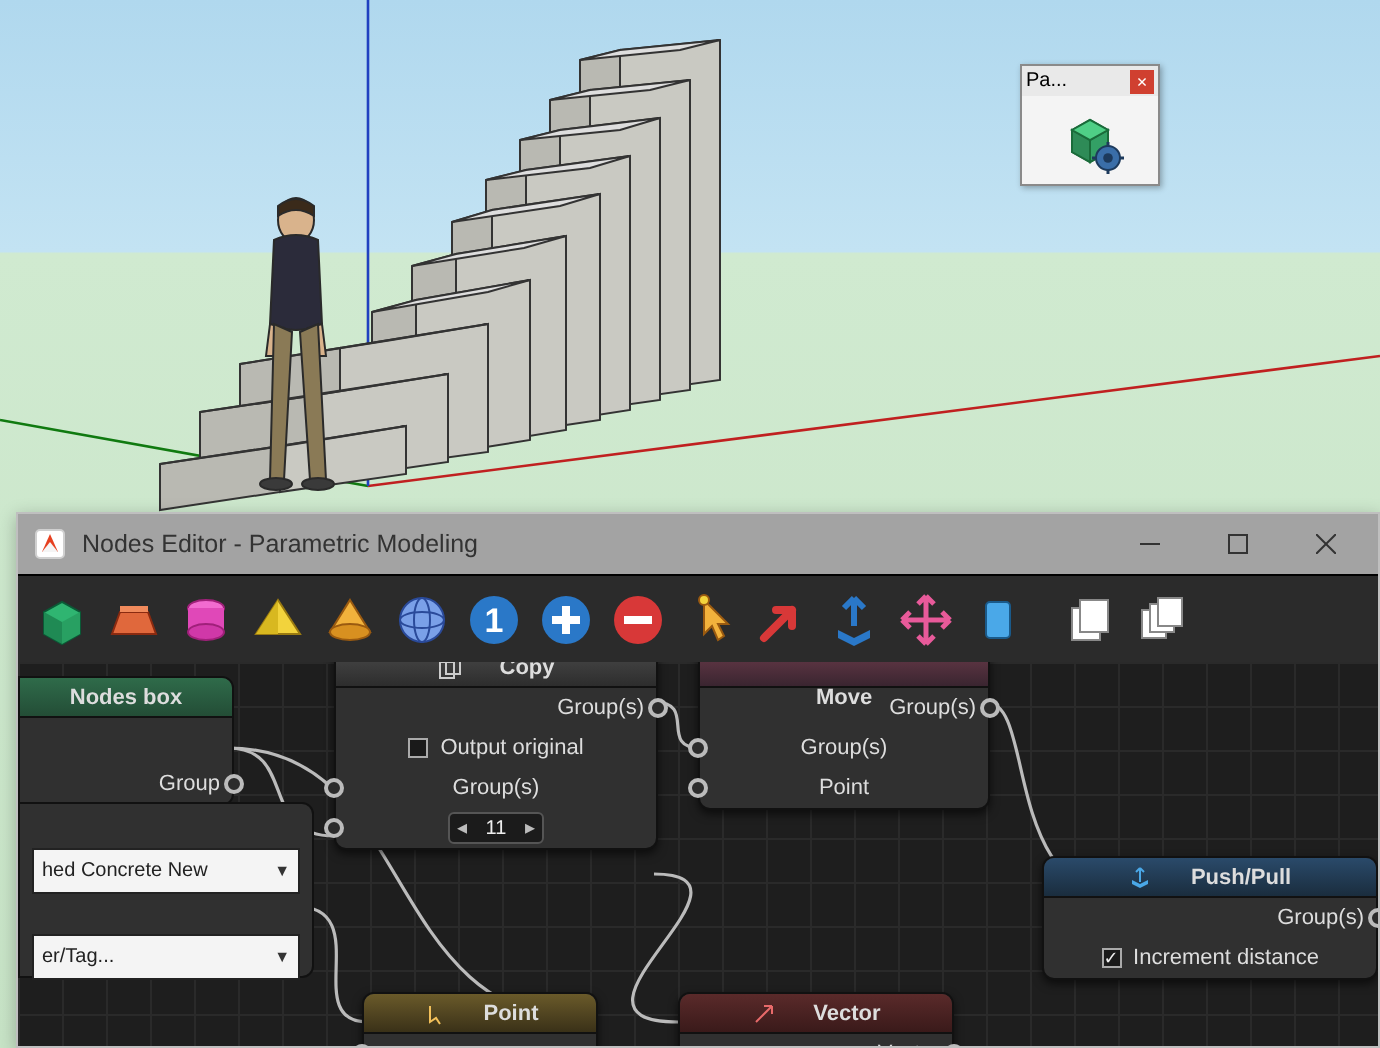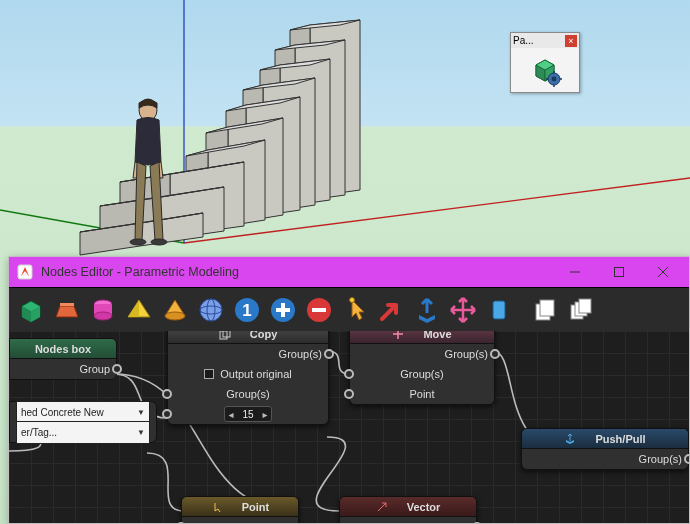--- a/index.html
+++ b/index.html
@@ -22,21 +22,21 @@
   }
   .palette .pal-title span { flex: 1; overflow: hidden; white-space: nowrap; text-overflow: ellipsis; }
   .palette .pal-close {
     width: 12px; height: 12px; background: #d04030; color: #fff; font-size: 9px; line-height: 12px; text-align: center;
   }
   .palette .pal-body { height: 44px; display: flex; align-items: center; justify-content: center; }
 
   
   .nodes-window {
     position: absolute; left: 8px; top: 256px; width: 682px; height: 268px;
-    background: #d946ef; border: 1px solid #bfbfbf; box-shadow: 0 2px 8px rgba(0,0,0,.25);
+    background: #a3a3a3; border: 1px solid #bfbfbf; box-shadow: 0 2px 8px rgba(0,0,0,.25);
   }
   .titlebar {
     height: 30px; display: flex; align-items: center; padding: 0 4px 0 8px; color: #333;
   }
   .titlebar .app-icon { width: 16px; height: 16px; margin-right: 8px; }
   .titlebar .title-text { font-size: 12.5px; flex: 1; }
   .titlebar .win-btn {
     width: 44px; height: 28px; display: flex; align-items: center; justify-content: center; color: #333;
   }
   .titlebar .win-btn svg { display: block; }
@@ -86,31 +86,31 @@
   }
   .numfield .step { width: 12px; text-align: center; color: #bbb; }
   .numfield .val { min-width: 22px; text-align: center; padding: 0 2px; }
 
   
   .sidecut {
     position: absolute; left: 0; background: #303030; border: 1px solid #111; border-radius: 0 6px 6px 0;
     color: #ddd; font-size: 11px;
   }
   .side-head { height: 20px; display:flex; align-items:center; justify-content:center; font-weight:600; border-bottom:1px solid #111; border-radius: 0 5px 0 0;}
-  .side-row { height: 20px; display:flex; align-items:center; padding: 0 6px; position:relative; }
+  .side-row { height: 20px; display:flex; align-items:center; padding: 0 6px; position:relative;margin-top:23px; }
   .side-row.right { justify-content:flex-end;}
   .dropdown {
     height: 23px; background: #f4f4f4; color: #222; font-size: 10px; display:flex; align-items:center; padding: 0 4px; border: 1px solid #222; width: 100%;
   }
   .dropdown .dd-txt { flex:1; overflow:hidden; white-space:nowrap; text-overflow:ellipsis; }
   .dropdown .dd-caret { font-size: 8px; color:#333; }
 
   .head-drawbox { background: linear-gradient(#2f6b4a,#234d36); }
   .head-copy    { background: linear-gradient(#4a4a4a,#2d2d2d); }
-  .head-move    { background: linear-gradient(#6a3b4a,#3a2530); }
+  .head-move    { background: linear-gradient(#6a3b4a,#3a2530); flex-direction: column; }
   .head-point   { background: linear-gradient(#6a5a2a,#3a3118); }
   .head-vector  { background: linear-gradient(#5a2a2a,#3a1a1a); }
   .head-push    { background: linear-gradient(#2a4a6a,#1a2d3e); }
 
   .wires { position:absolute; left:0; top:0; width:100%; height:100%; pointer-events:none; }
 </style>
 </head>
 <body>
 
 <div class="viewport">
@@ -383,21 +383,21 @@
         <span>Output original</span>
       </div>
       <div class="row left">
         <div class="port in"></div>
         <span>Group(s)</span>
       </div>
       <div class="row left">
         <div class="port in"></div>
         <div class="numfield">
           <span class="step">◂</span>
-          <span class="val">15</span>
+          <span class="val">11</span>
           <span class="step">▸</span>
         </div>
       </div>
     </div>
 
     <div class="node" style="left:340px; top:-8px; width:146px;">
       <div class="node-head head-move">
         <span class="head-icon">
             <svg width="12" height="12">
               <path d="M6 1 L6 11 M1 6 L11 6" stroke="#f28aa8" stroke-width="1.5"></path>
@@ -455,16 +455,20 @@
               <polygon points="2,9 6,11 10,9 10,11 6,13 2,11" fill="#4aa8e8" transform="translate(0,-2)"></polygon>
               <path d="M6 1 L6 8 M6 1 L4 3 M6 1 L8 3" stroke="#4aa8e8"></path>
             </svg>
           </span>
         <span>Push/Pull</span>
       </div>
       <div class="row right">
         <span>Group(s)</span>
         <div class="port out"></div>
       </div>
+      <div class="row left">
+        <span class="chk on"></span>
+        <span>Increment distance</span>
+      </div>
     </div>
 
   </div>
 </div>
 
 </body></html>

